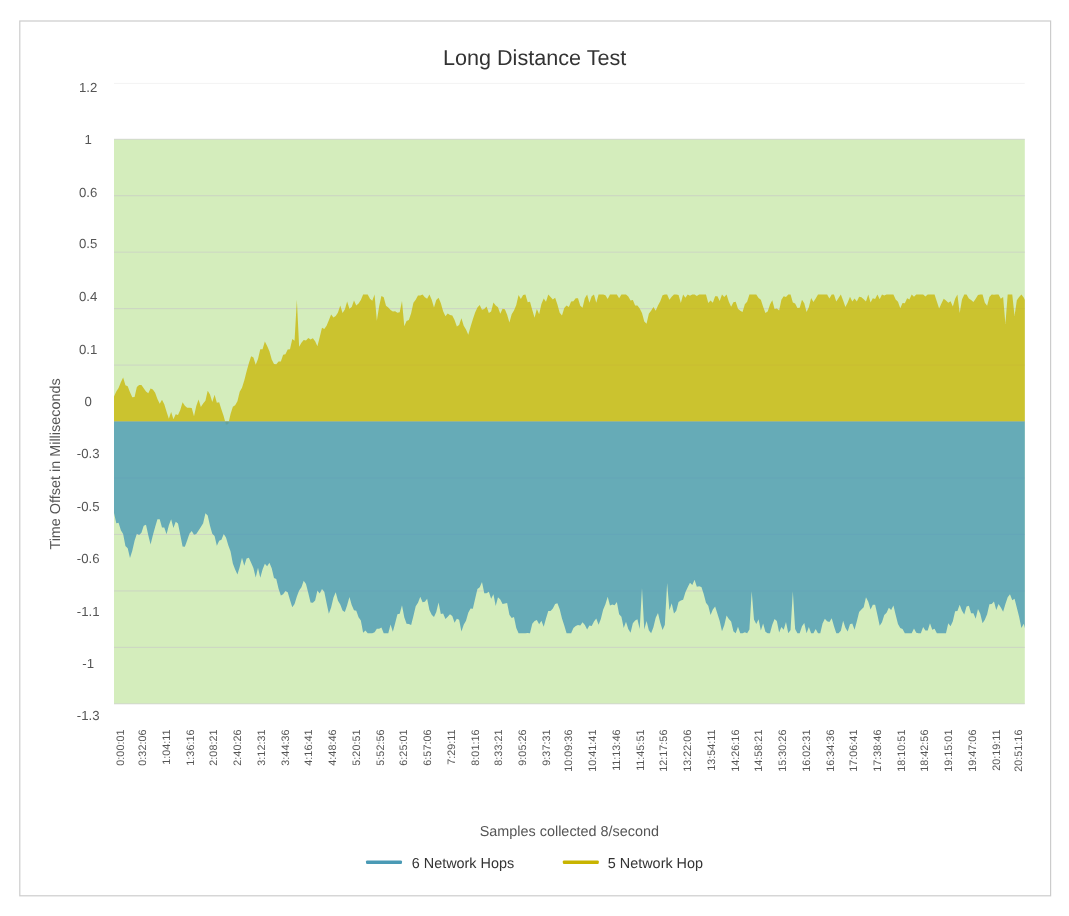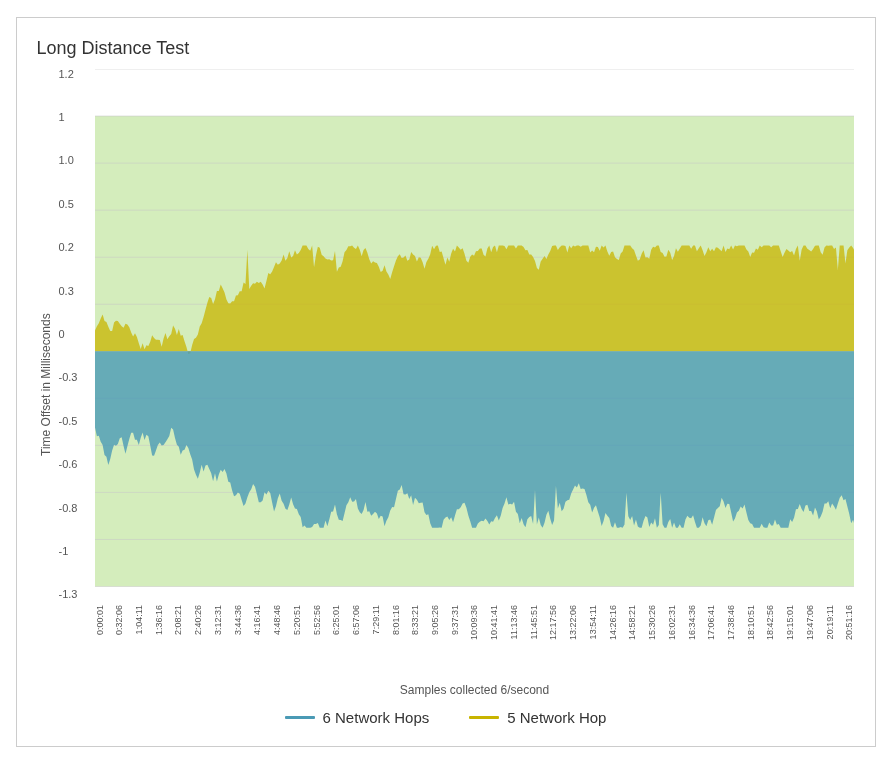--- a/index.html
+++ b/index.html
@@ -16,21 +16,21 @@
       width: 860px;
       height: 730px;
       background: #fff;
       border: 1px solid #ccc;
       padding: 20px 20px 20px 20px;
       display: flex;
       flex-direction: column;
       position: relative;
     }
     .chart-title {
-      text-align: left;
+      text-align: center;
       font-size: 18px;
       font-weight: 400;
       color: #333;
       margin-bottom: 10px;
     }
     .chart-body {
       display: flex;
       flex: 1;
       position: relative;
     }
@@ -53,21 +53,21 @@
     .plot-area-wrapper {
       display: flex;
       flex: 1;
       position: relative;
     }
     .y-ticks {
       display: flex;
       flex-direction: column;
       justify-content: space-between;
       width: 36px;
-      text-align: left;
+      text-align: center;
       font-size: 11px;
       color: #555;
       padding-right: 6px;
       padding-top: 0px;
       padding-bottom: 0px;
     }
     .y-tick {
       line-height: 1;
     }
     .plot-area {
@@ -103,21 +103,21 @@
       text-align: center;
       font-size: 12px;
       color: #555;
       margin-top: 2px;
     }
     .legend {
       display: flex;
       justify-content: center;
       gap: 40px;
       margin-top: 8px;
-      font-size: 15px;
+      font-size: 12px;
       color: #333;
     }
     .legend-item {
       display: flex;
       align-items: center;
       gap: 8px;
     }
     .legend-line {
       width: 30px;
       height: 3px;
@@ -131,29 +131,29 @@
   <div class="chart-title">Long Distance Test</div>
 
   <div class="chart-body">
     <div class="y-axis-label">Time Offset in Milliseconds</div>
 
     <div class="chart-right">
       <div class="plot-area-wrapper">
         <div class="y-ticks" id="y-ticks-container">
             <div class="y-tick">1.2</div>
             <div class="y-tick">1</div>
-            <div class="y-tick">1.0</div>
+            <div class="y-tick">0.6</div>
             <div class="y-tick">0.5</div>
-            <div class="y-tick">0.2</div>
-            <div class="y-tick">0.3</div>
+            <div class="y-tick">0.4</div>
+            <div class="y-tick">0.1</div>
             <div class="y-tick">0</div>
             <div class="y-tick">-0.3</div>
             <div class="y-tick">-0.5</div>
             <div class="y-tick">-0.6</div>
-            <div class="y-tick">-0.8</div>
+            <div class="y-tick">-1.1</div>
             <div class="y-tick">-1</div>
             <div class="y-tick">-1.3</div>
           </div>
 
         <div class="plot-area">
           <svg class="plot-background" id="chart-svg" viewBox="0 0 700 520" preserveAspectRatio="none" xmlns="http://www.w3.org/2000/svg">
           <rect x="0" y="43.333333333333314" width="700" height="433.33333333333337" fill="#d4edbc"></rect>
               <line x1="0" x2="700" y1="520" y2="520" stroke="#c8c8c8" stroke-width="0.5"></line>
               <line x1="0" x2="700" y1="476.6666666666667" y2="476.6666666666667" stroke="#c8c8c8" stroke-width="0.5"></line>
               <line x1="0" x2="700" y1="433.33333333333337" y2="433.33333333333337" stroke="#c8c8c8" stroke-width="0.5"></line>
@@ -208,21 +208,21 @@
             <div class="x-tick">16:34:36</div>
             <div class="x-tick">17:06:41</div>
             <div class="x-tick">17:38:46</div>
             <div class="x-tick">18:10:51</div>
             <div class="x-tick">18:42:56</div>
             <div class="x-tick">19:15:01</div>
             <div class="x-tick">19:47:06</div>
             <div class="x-tick">20:19:11</div>
             <div class="x-tick">20:51:16</div>
           </div>
-        <div class="x-axis-label">Samples collected 6/second</div>
+        <div class="x-axis-label">Samples collected 8/second</div>
       </div>
     </div>
   </div>
 
   <div class="legend">
     <div class="legend-item">
       <div class="legend-line" id="legend-line-1" style="background: rgb(74, 154, 181);"></div>
       <span>6 Network Hops</span>
     </div>
     <div class="legend-item">

